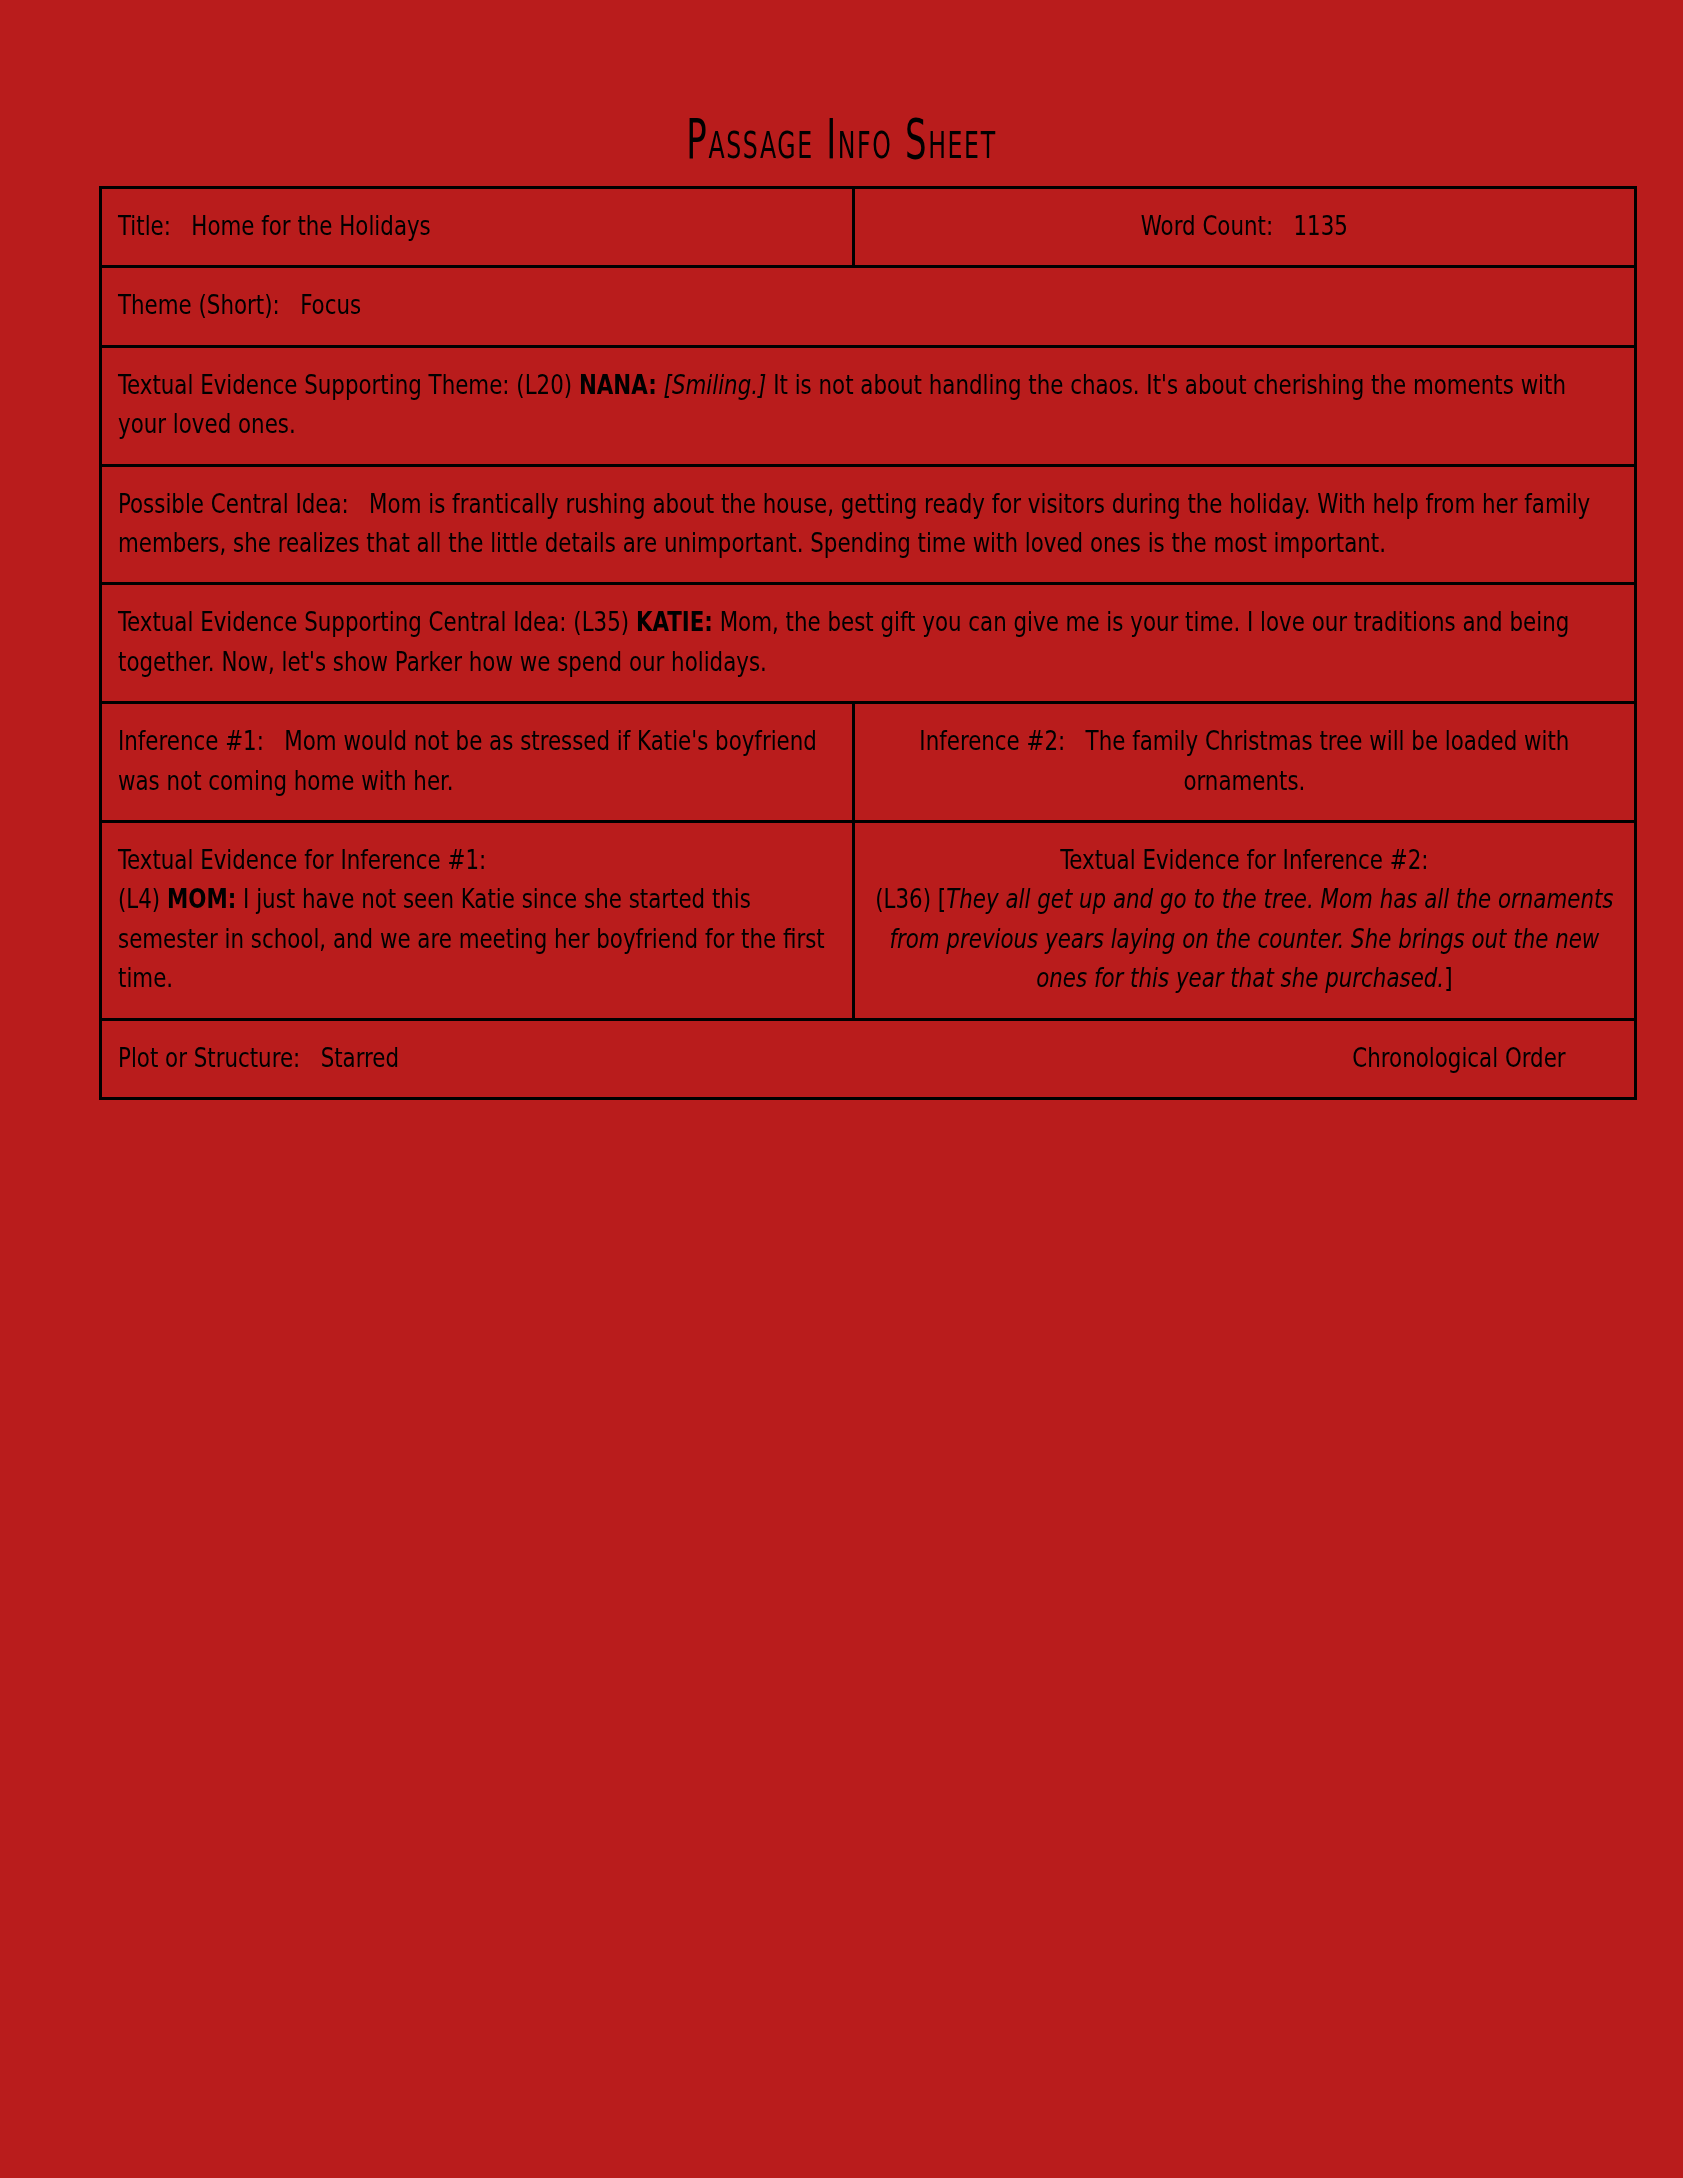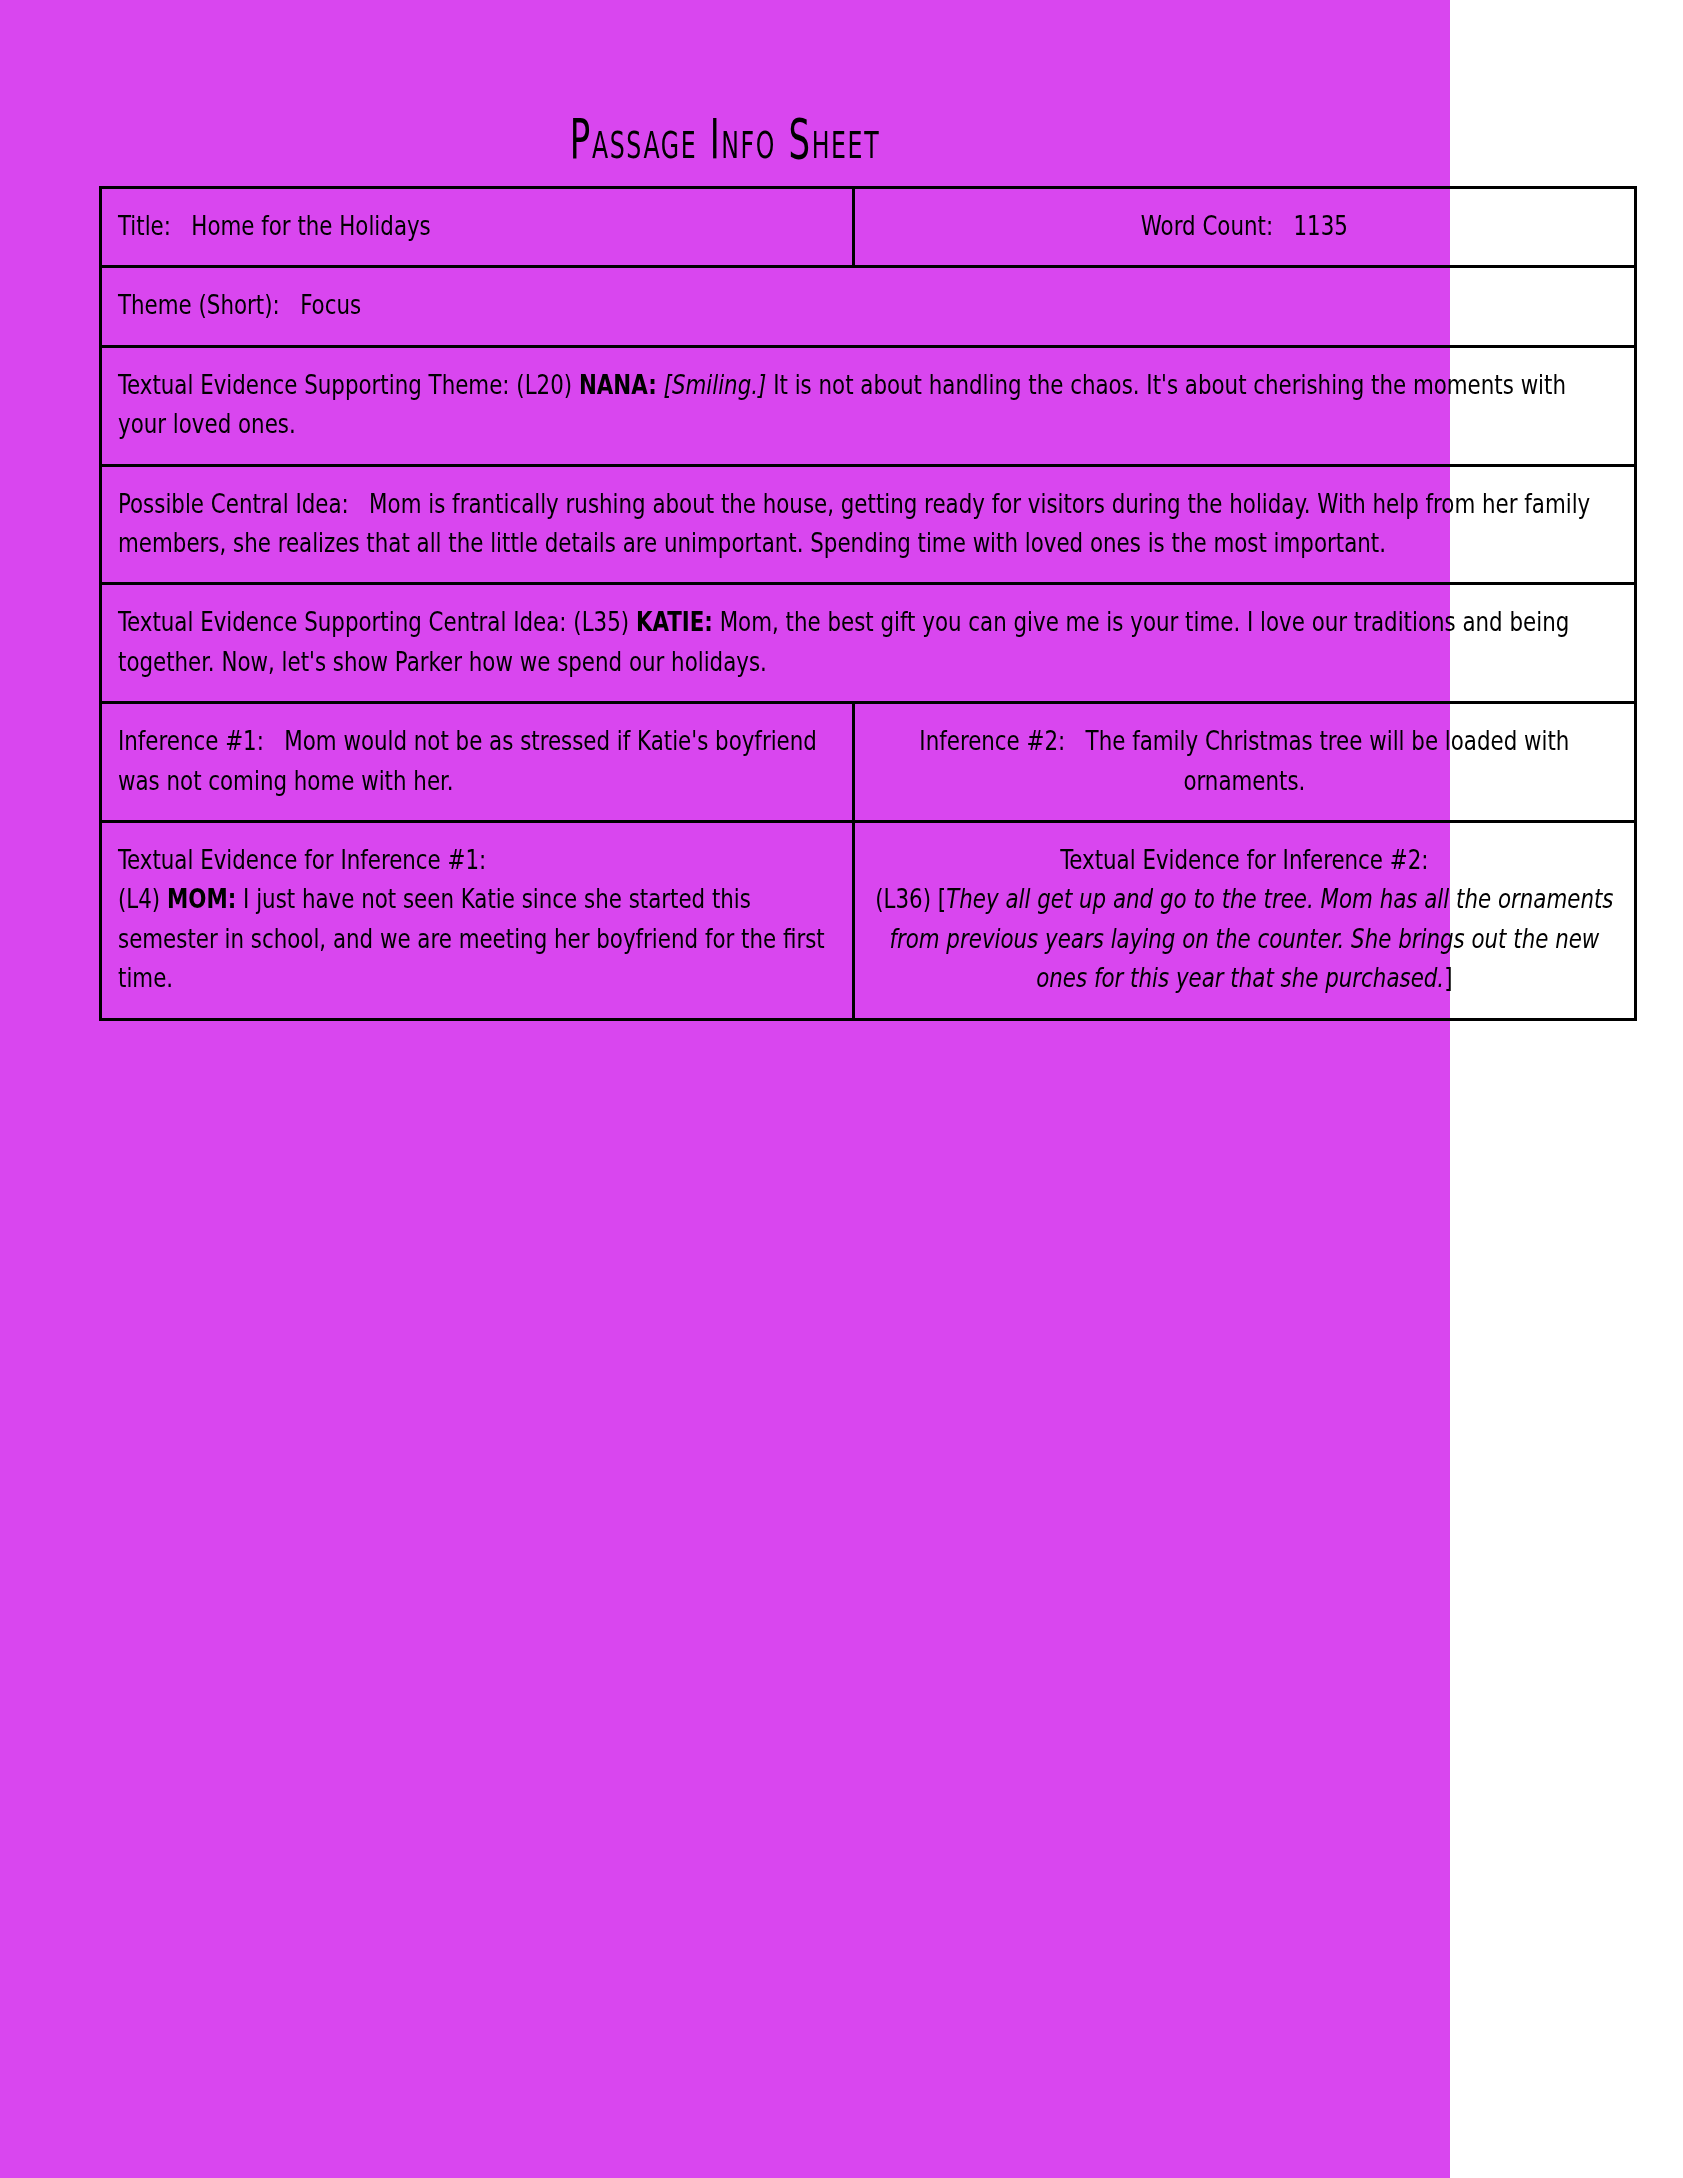--- a/index.html
+++ b/index.html
@@ -10,25 +10,25 @@
   body {
     width: 1683px;
     height: 2178px;
     font-family: "Liberation Sans", sans-serif;
     color: #000000;
     -webkit-font-smoothing: none;
   }
 
   .page {
     position: relative;
-    width: 1450px;
+    width: 1683px;
     height: 2178px;
     box-sizing: border-box;
     padding: 0;
-    background: #d946ef;
+    background: #b91c1c;
   }
 
   
   .sheet-title {
     text-align: center;
     font-family: "DejaVu Sans Condensed", "Liberation Sans Narrow", "Liberation Sans", sans-serif;
     font-size: 46px;
     font-weight: 400;
     letter-spacing: 2px;
     font-variant: small-caps;
@@ -182,18 +182,31 @@
         <td class="col-right">
           <span class="cell-text">
             <span>Textual Evidence for Inference #2:</span><br>
             <span>(L36)</span>
             <span>[</span><i>They all get up and go to the tree.  Mom has all the ornaments from previous years laying on the counter.  She brings out the new ones for this year that she purchased.</i><span>]</span>
           </span>
         </td>
       </tr>
 
 
+      <tr>
+        <td colspan="2" class="tall-pad">
+          <span class="cell-text">
+            <span class="row-flex">
+              <span>
+                <span>Plot or Structure:</span>&nbsp;&nbsp;
+                <span>Starred</span>
+              </span>
+              <span class="right-note">Chronological Order</span>
+            </span>
+          </span>
+        </td>
+      </tr>
 
     </tbody>
   </table>
 
 </div>
 
 
 </body></html>

